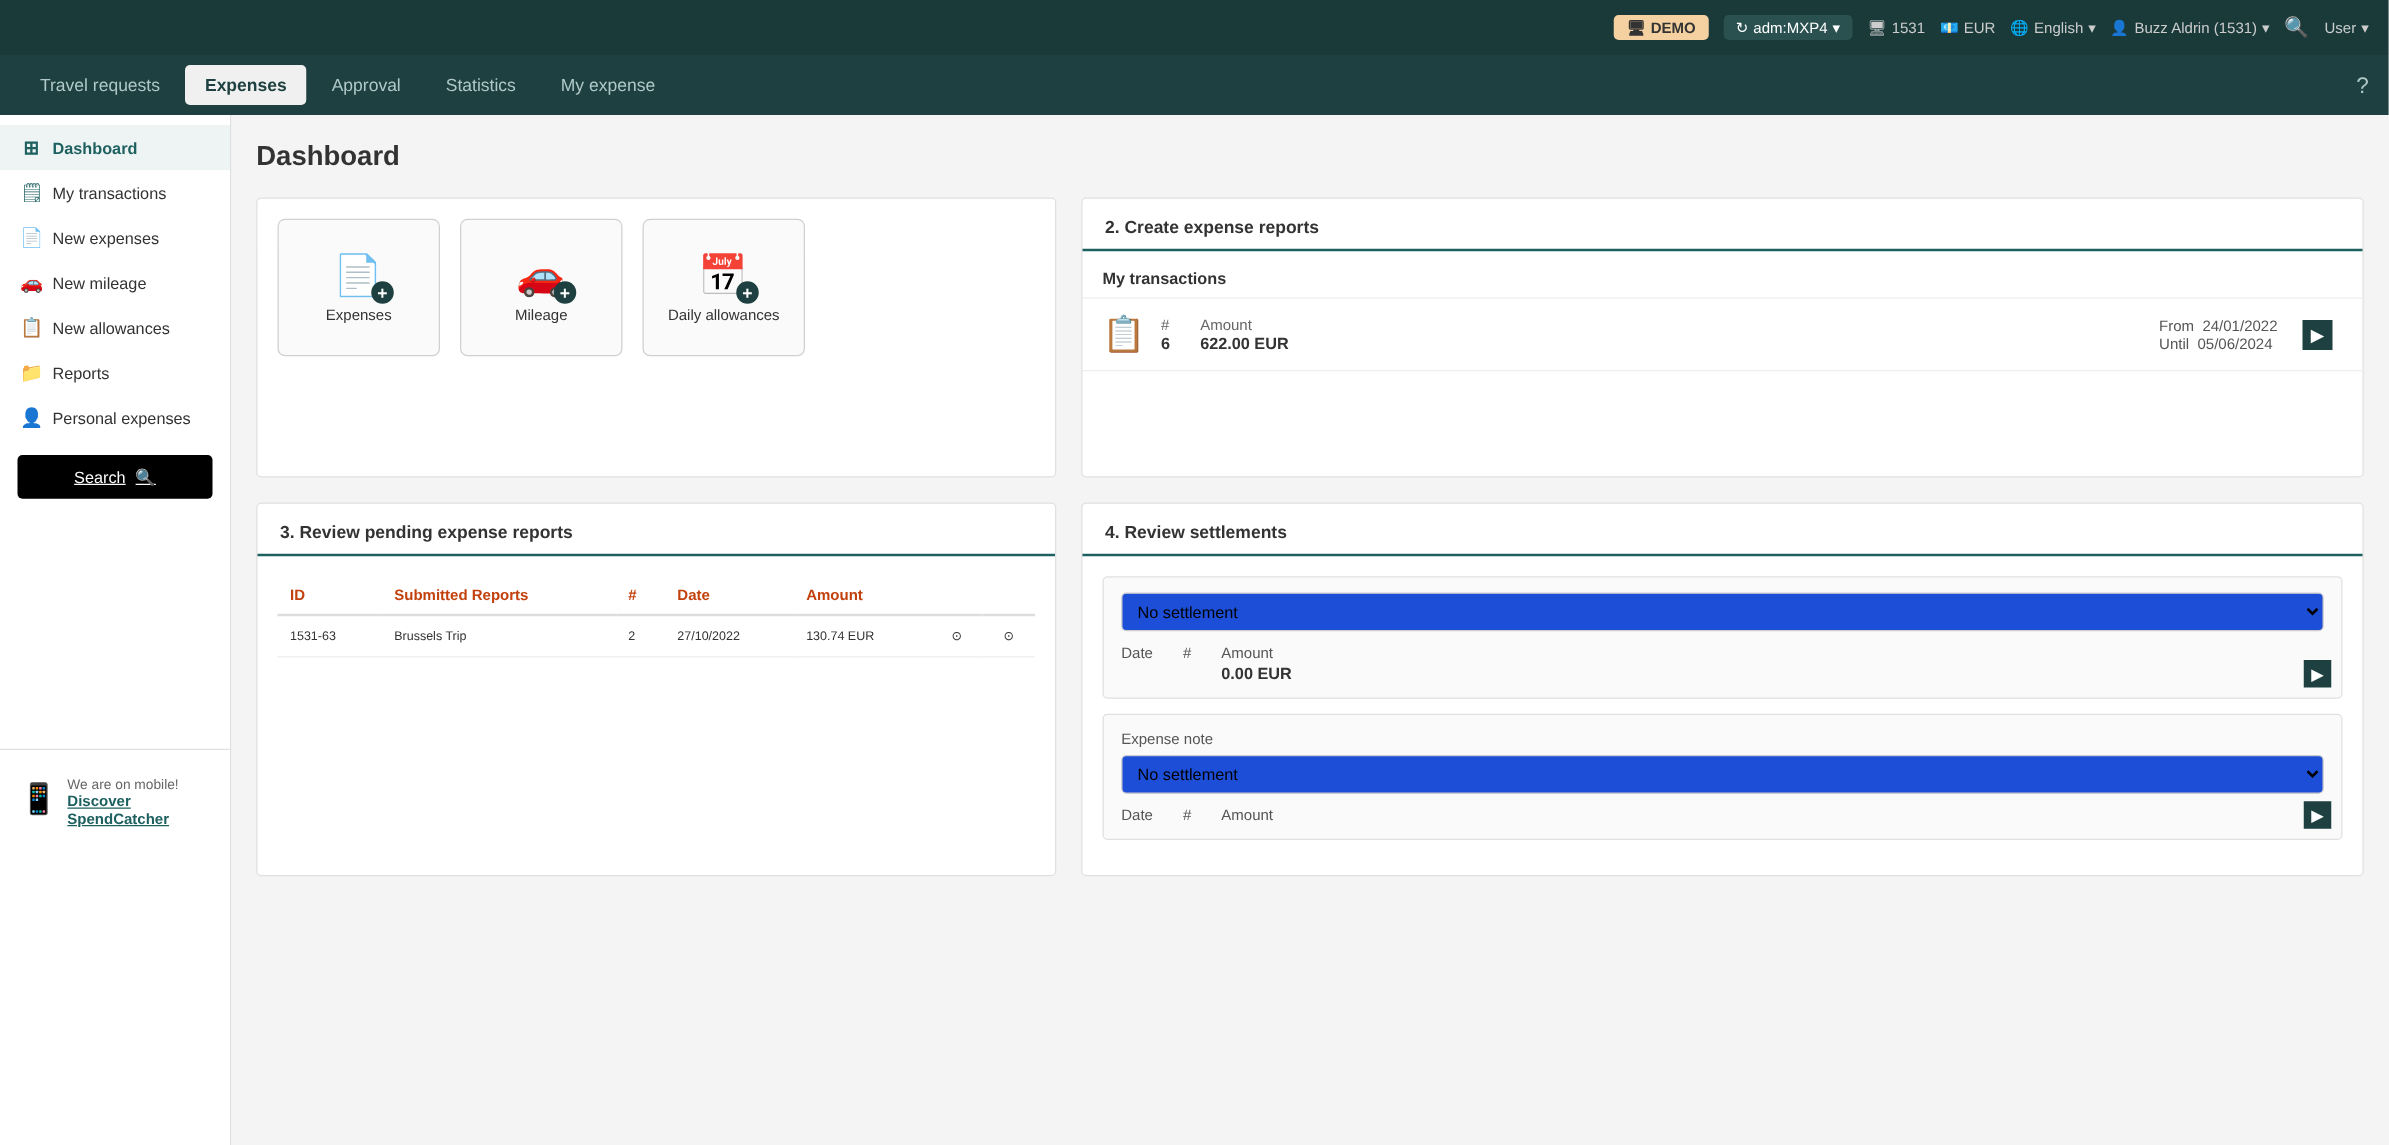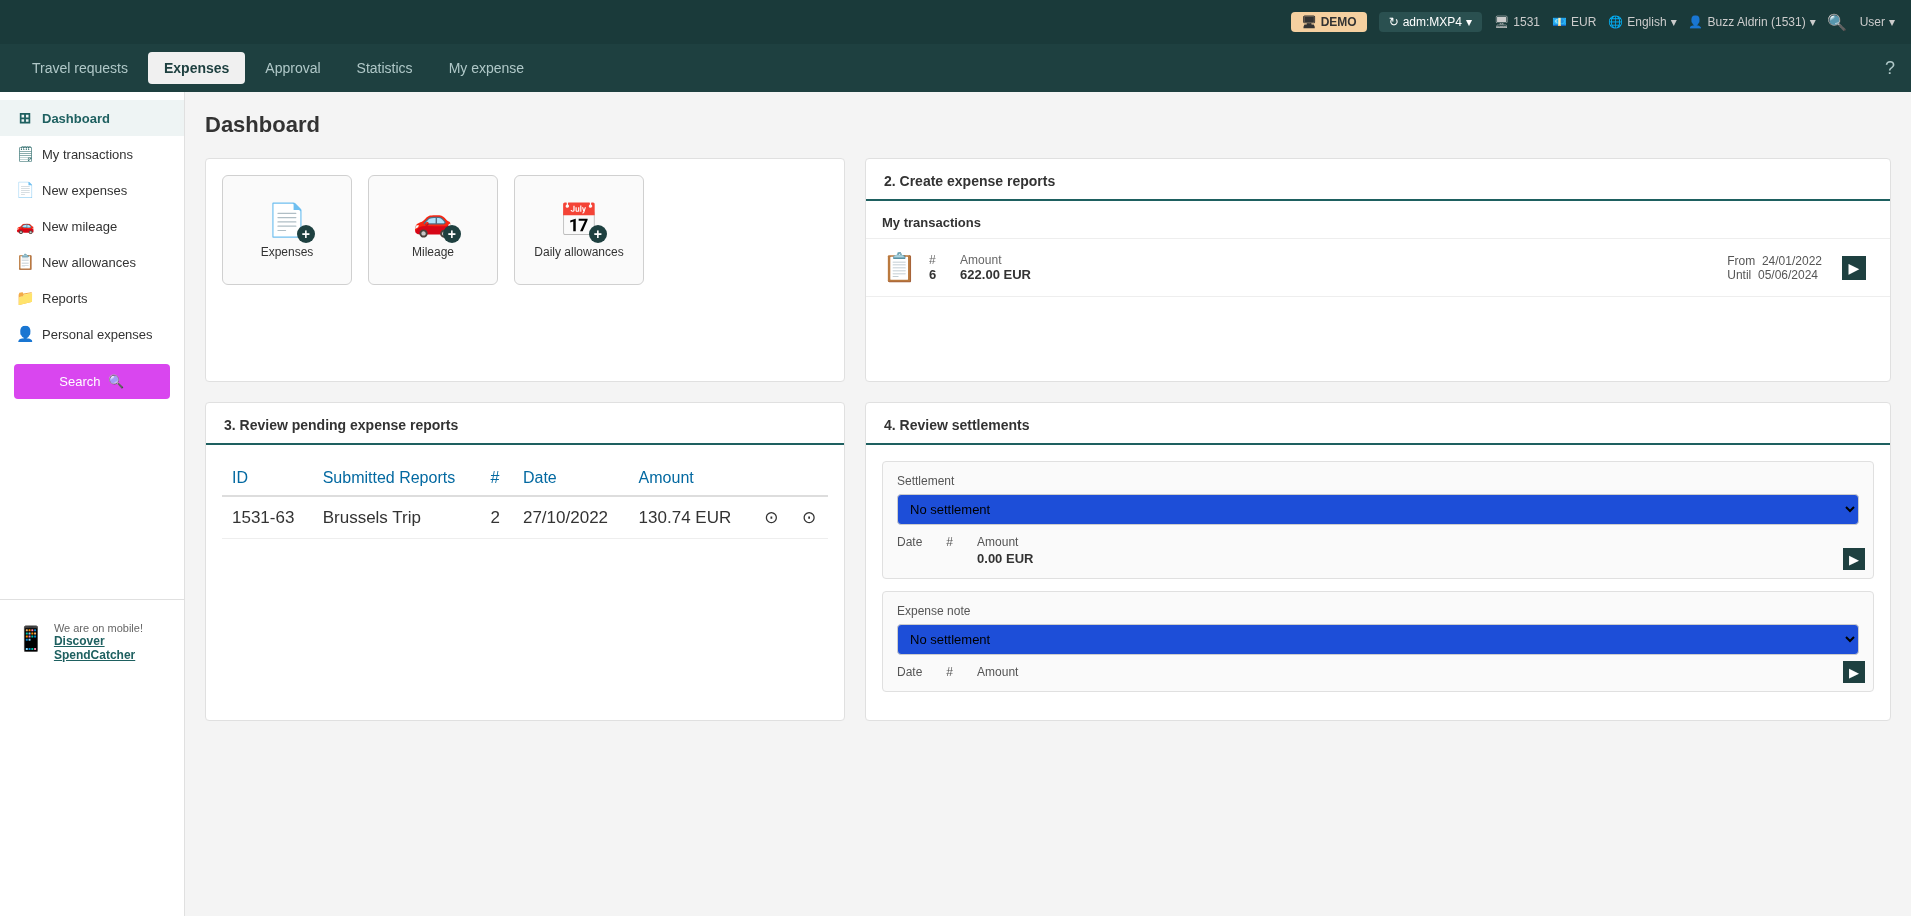--- a/index.html
+++ b/index.html
@@ -88,32 +88,33 @@
       gap: 8px;
       padding: 9px 16px;
       cursor: pointer;
       color: #333;
       font-size: 13px;
     }
     .sidebar-item.active { color: #1e6060; font-weight: bold; background: #eef4f4; }
     .sidebar-icon { font-size: 15px; color: #1e6060; width: 18px; text-align: center; }
     .sidebar-search-btn {
       margin: 12px 14px;
-      background: #d946ef;
+      background: #000000;
       color: #fff;
       border: none;
       border-radius: 4px;
       padding: 10px 16px;
       width: calc(100% - 28px);
       cursor: pointer;
       font-size: 13px;
       display: flex;
       align-items: center;
       justify-content: center;
       gap: 8px;
+      text-decoration: underline;
     }
     .sidebar-mobile {
       padding: 16px;
       border-top: 1px solid #e0e0e0;
       margin-top: 8px;
     }
     .sidebar-mobile-text {
       font-size: 11px;
       color: #666;
       margin-top: 6px;
@@ -247,28 +248,28 @@
     }
 
     
     .reports-table {
       width: 100%;
       border-collapse: collapse;
     }
     .reports-table th {
       text-align: left;
       padding: 8px 10px;
-      font-size: 16px;
-      font-weight: normal;
-      color: #0369a1;
+      font-size: 12px;
+      font-weight: bold;
+      color: #c2410c;
       border-bottom: 2px solid #ddd;
     }
     .reports-table td {
       padding: 10px 10px;
-      font-size: 17px;
+      font-size: 10px;
       color: #333;
       border-bottom: 1px solid #eee;
     }
     .icon-col { color: #888; font-size: 16px; text-align: center; }
     .settlement-block {
       background: #fafafa;
       border: 1px solid #e0e0e0;
       border-radius: 4px;
       padding: 12px 14px;
       margin-bottom: 12px;
@@ -541,21 +542,20 @@
           </table>
         </div>
       </div>
 
       <div class="section-panel panel-right">
         <div class="section-header">4. Review settlements</div>
         <div class="settlements-inner">
           <div class="settlements-left">
 
             <div class="settlement-block">
-              <div class="settlement-label">Settlement</div>
               <select class="settlement-select">
                 <option>No settlement</option>
               </select>
               <div class="settlement-row">
                 <div>
                   <span>Date</span>
                 </div>
                 <div>
                   <span>#</span>
                 </div>

